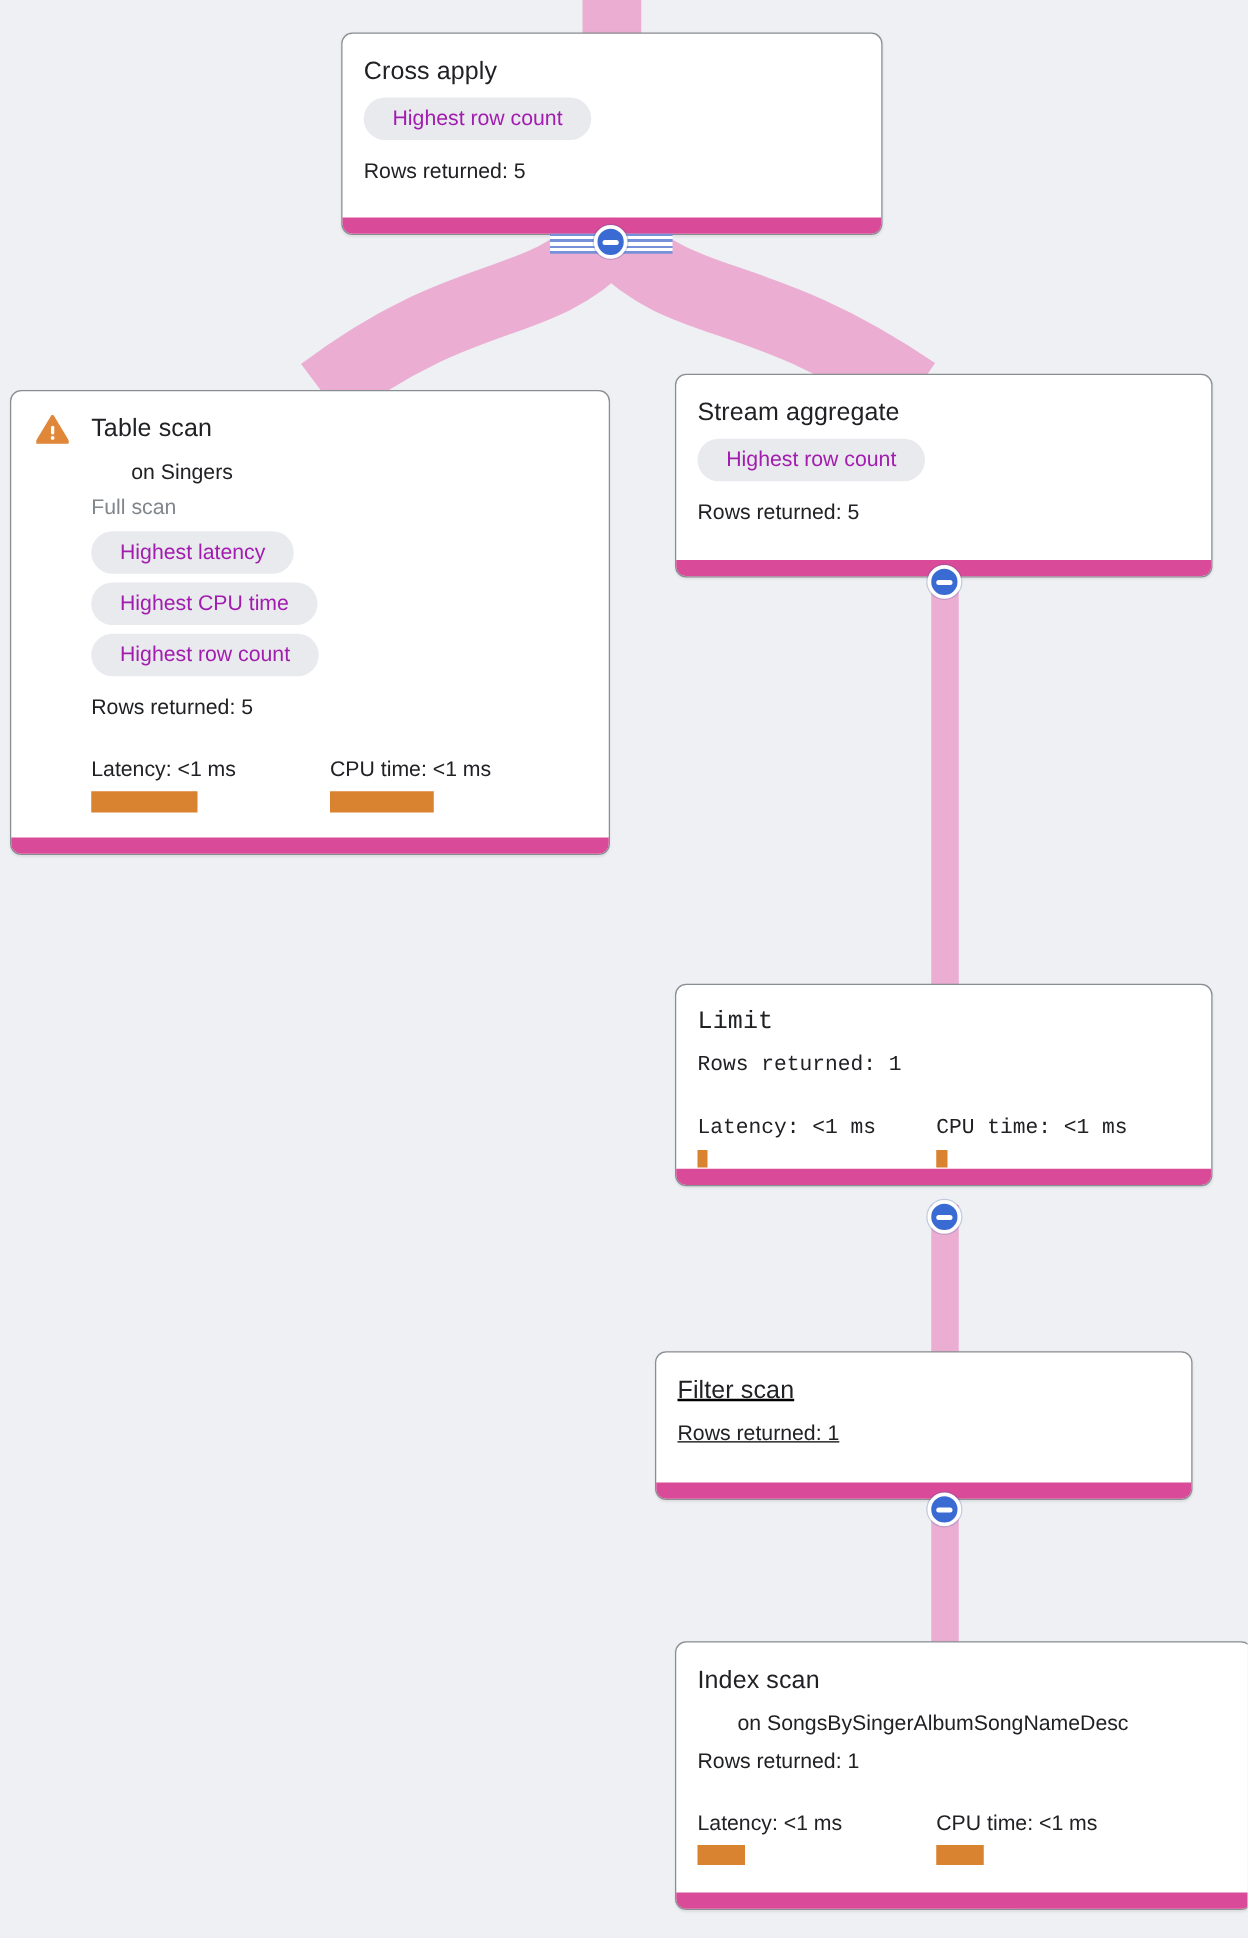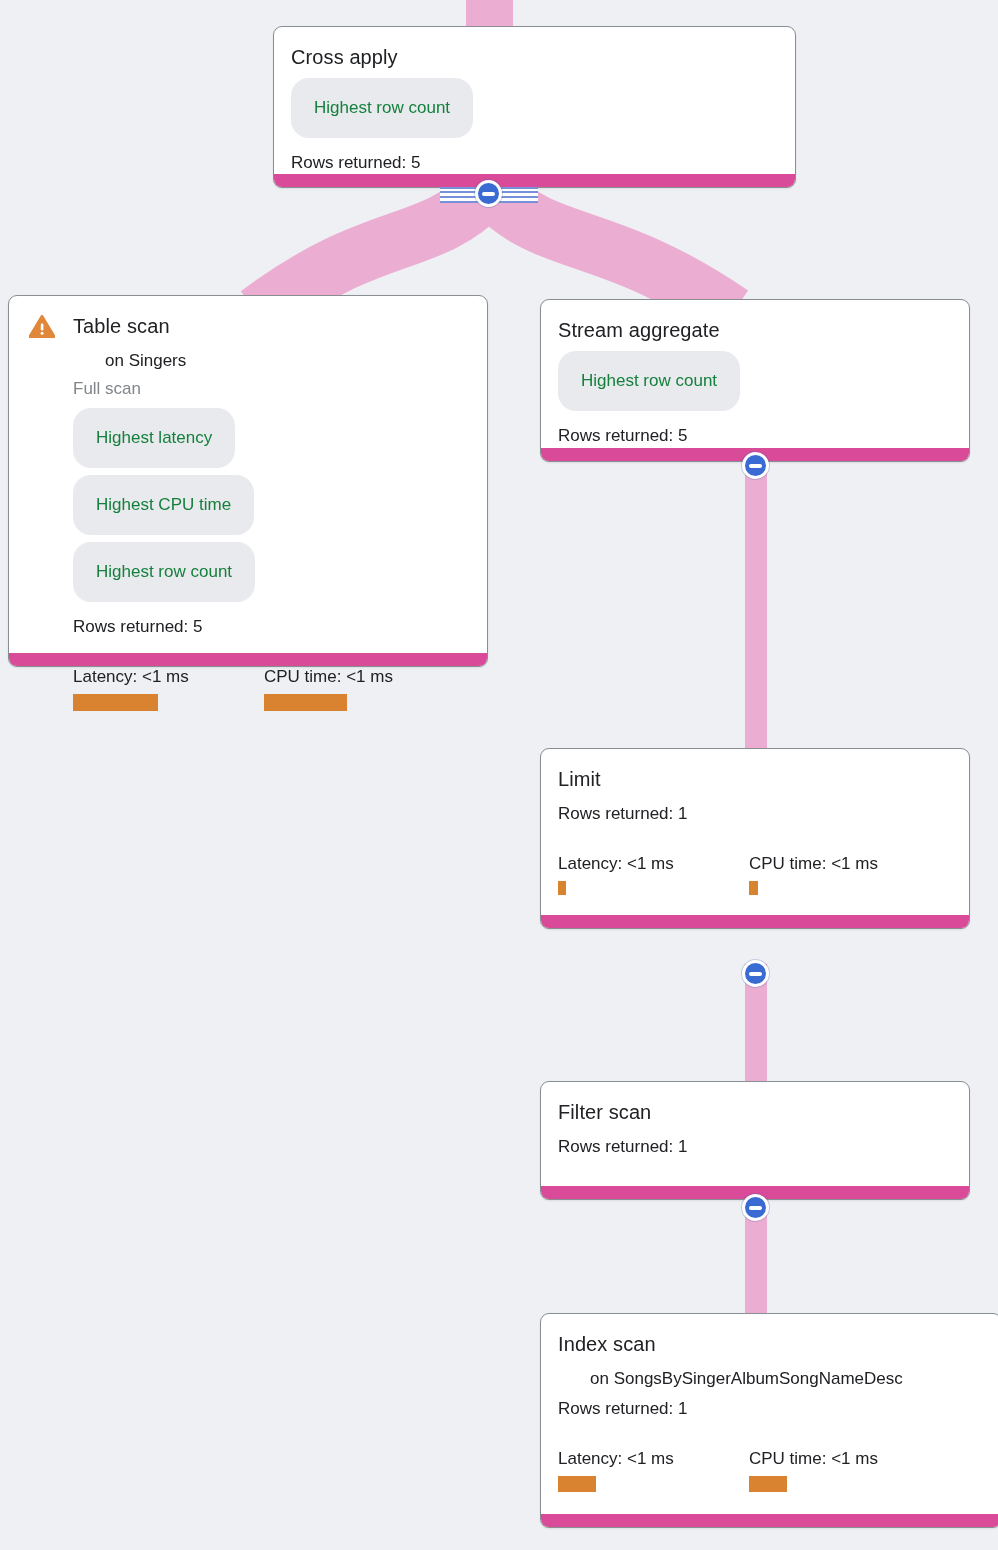--- a/index.html
+++ b/index.html
@@ -48,24 +48,24 @@
   .node-sub{
     font-size:17px;line-height:28px;color:#202124;margin-left:32px;
   }
   .node-note{
     font-size:17px;line-height:28px;color:#80868b;
   }
   .badges{margin:5px 0 4px 0;}
   .badge{
     display:inline-block;
     background:#e8eaed;
-    color:#15803d;
+    color:#a21caf;
     font-size:17px;
     line-height:24px;
-    padding:18px 23px;
+    padding:5px 23px;
     border-radius:18px;
     margin:0 0 7px 0;
   }
   .badges .badge-row{line-height:0;}
   .rows-line{font-size:17px;line-height:28px;color:#202124;margin-top:2px;}
   .metrics{display:flex;margin-top:23px;}
   .metric{width:191px;}
   .metric-label{font-size:17px;line-height:26px;color:#202124;}
   .metric-bar{background:#d9822f;margin-top:4px;}
   .bar-h17{height:17px;}
@@ -125,33 +125,33 @@
 
     <rect x="745" y="458" width="22" height="334" fill="#ebadd2"></rect>
 
     <rect x="745" y="964" width="22" height="122" fill="#ebadd2"></rect>
 
     <rect x="745" y="1198" width="22" height="120" fill="#ebadd2"></rect>
   </svg>
 
   <div class="stripe-band"></div>
 
-  <div class="node" style="left:273px;top:26px;width:523px;height:162px;">
+  <div class="node" style="left:273px;top:26px;width:433px;height:162px;">
     <div class="node-content">
       <div class="node-title">Cross apply</div>
       <div class="badges">
         <div class="badge-row"><span class="badge">Highest row count</span></div>
       </div>
       <div class="rows-line">Rows returned: 5</div>
     </div>
     <div class="node-bar"></div>
   </div>
   <div class="collapse-btn" style="left:475px;top:180px;"></div>
 
-  <div class="node" style="left:8px;top:295px;width:480px;height:372px;">
+  <div class="node" style="left:8px;top:312px;width:480px;height:372px;">
     <span class="warn">
       <svg width="26" height="24" viewBox="0 0 26 24">
         <path d="M13 1.5 L25 21.5 H1 Z" fill="#e0873a" stroke="#e0873a" stroke-width="3" stroke-linejoin="round"></path>
         <rect x="11.8" y="8.5" width="2.6" height="7" rx="1.2" fill="#ffffff"></rect>
         <circle cx="13.1" cy="18.3" r="1.5" fill="#ffffff"></circle>
       </svg>
     </span>
     <div class="node-content indented">
       <div class="node-title">Table scan</div>
       <div class="node-sub">on Singers</div>
@@ -181,40 +181,40 @@
       <div class="node-title">Stream aggregate</div>
       <div class="badges">
         <div class="badge-row"><span class="badge">Highest row count</span></div>
       </div>
       <div class="rows-line">Rows returned: 5</div>
     </div>
     <div class="node-bar"></div>
   </div>
   <div class="collapse-btn" style="left:742px;top:452px;"></div>
 
-  <div class="node" style="left:540px;top:748px;width:430px;height:181px;">
+  <div class="node" style="left:540px;top:787px;width:430px;height:162px;font-family:Liberation Mono, monospace;">
     <div class="node-content">
       <div class="node-title">Limit</div>
       <div class="rows-line">Rows returned: 1</div>
       <div class="metrics">
         <div class="metric">
           <div class="metric-label">Latency: &lt;1 ms</div>
           <div class="metric-bar bar-h14" style="width: 8px;"></div>
         </div>
         <div class="metric">
           <div class="metric-label">CPU time: &lt;1 ms</div>
           <div class="metric-bar bar-h14" style="width: 9px;"></div>
         </div>
       </div>
     </div>
     <div class="node-bar"></div>
   </div>
   <div class="collapse-btn" style="left:742px;top:960px;"></div>
 
-  <div class="node" style="left:540px;top:1081px;width:430px;height:119px;">
+  <div class="node" style="left:524px;top:1081px;width:430px;height:119px;text-decoration:underline;">
     <div class="node-content">
       <div class="node-title">Filter scan</div>
       <div class="rows-line">Rows returned: 1</div>
     </div>
     <div class="node-bar"></div>
   </div>
   <div class="collapse-btn" style="left:742px;top:1194px;"></div>
 
   <div class="node" style="left:540px;top:1313px;width:462px;height:215px;">
     <div class="node-content">

